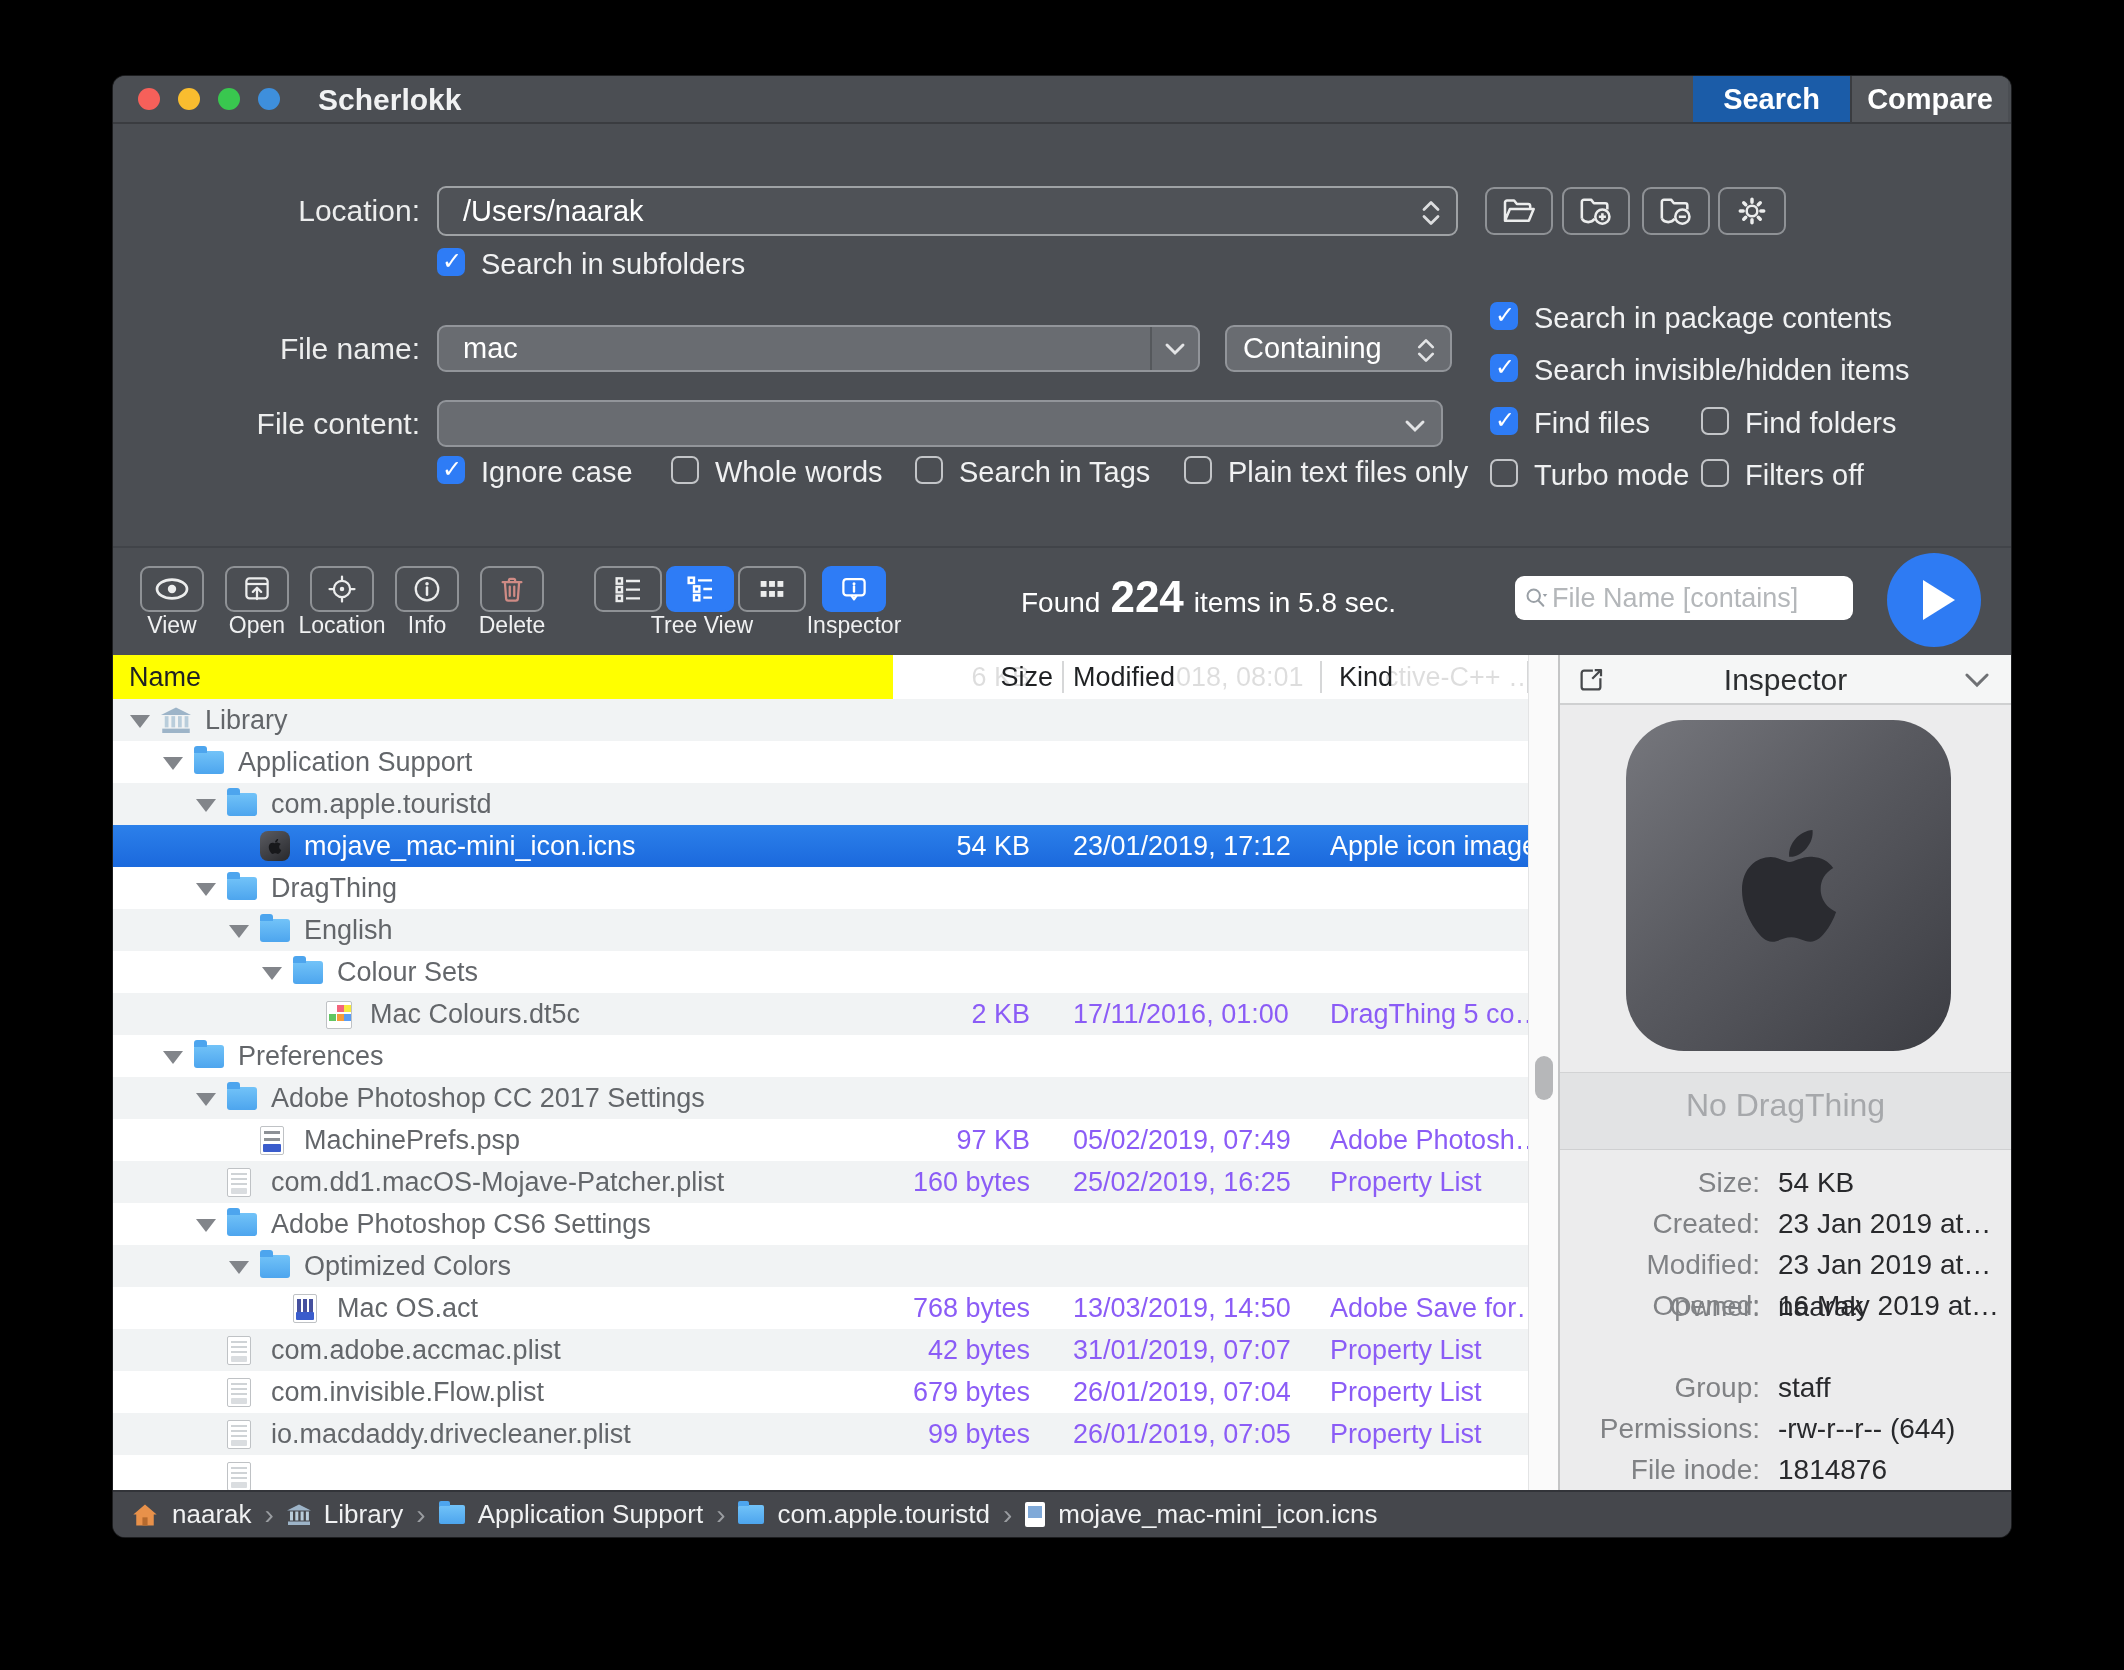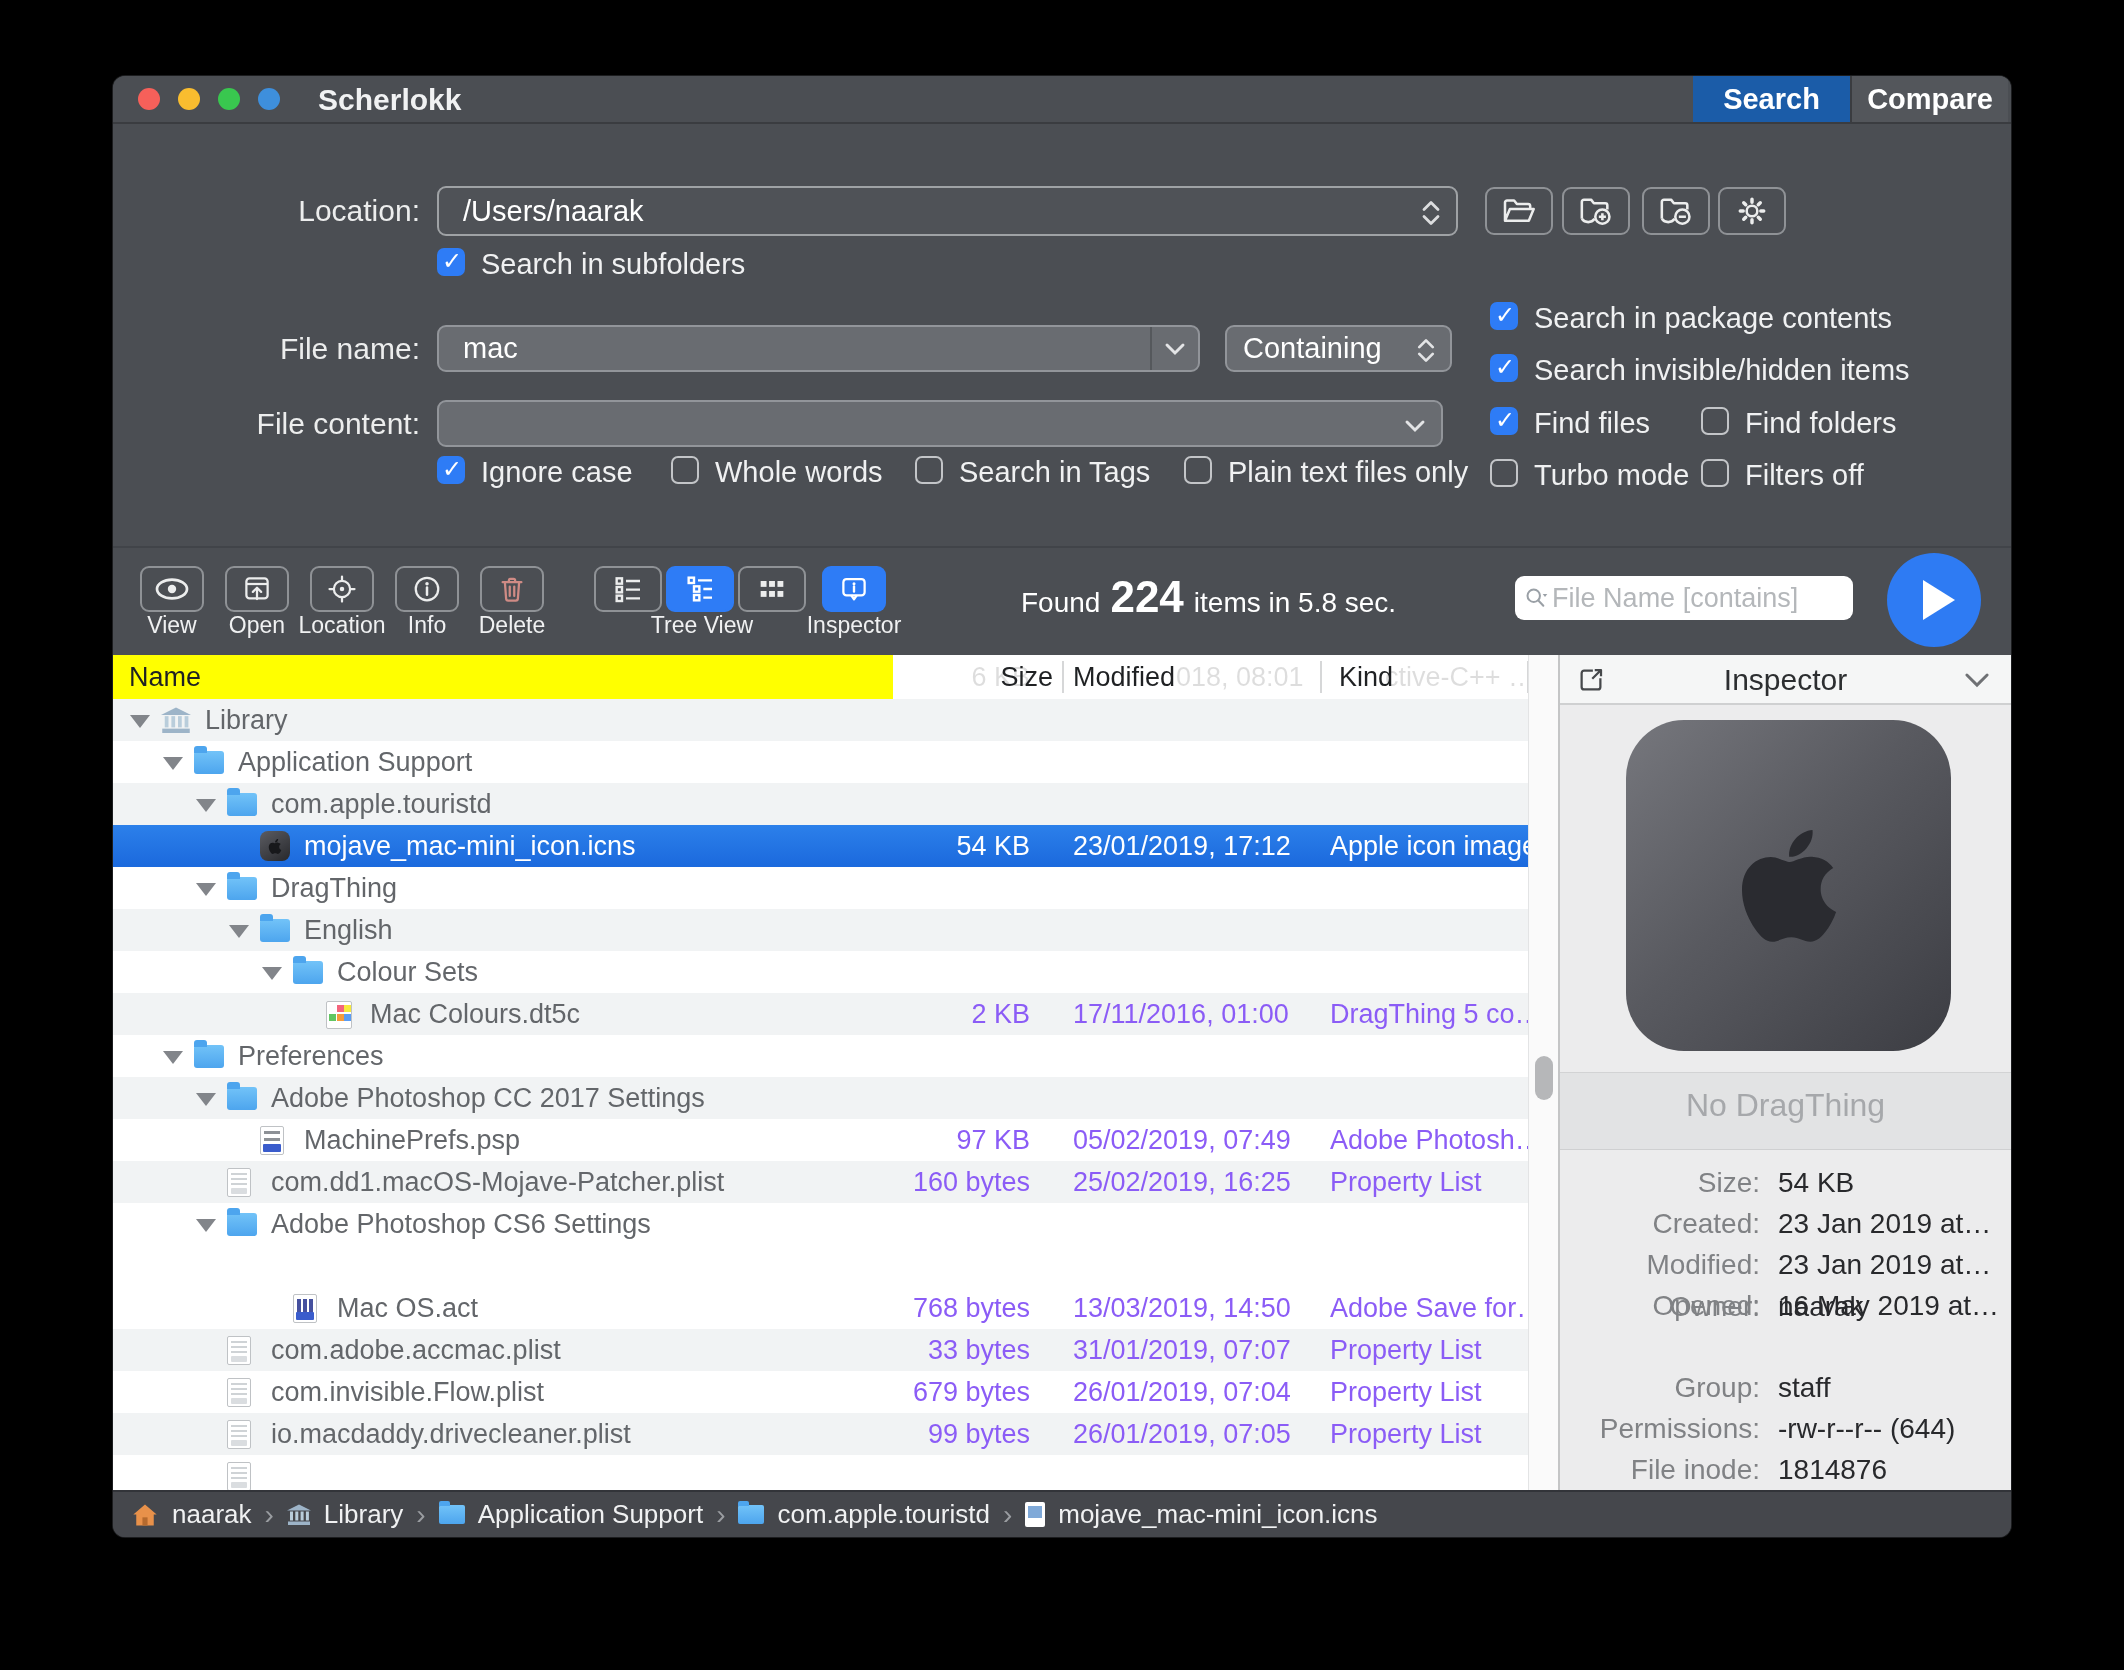--- a/index.html
+++ b/index.html
@@ -416,33 +416,38 @@
       <span class="cval cmod">25/02/2019, 16:25</span>
       <span class="cval cknd">Property List</span>
     </div>
 
     <div class="row" style="top:548px">
       <span class="tri" style="left:83px"></span>
       <span class="fold" style="left:114px"></span>
       <span class="nm" style="left:158px">Adobe Photoshop CS6 Settings</span>
     </div>
 
+    <div class="row alt" style="top:590px">
+      <span class="tri" style="left:116px"></span>
+      <span class="fold" style="left:147px"></span>
+      <span class="nm" style="left:191px">Optimized Colors</span>
+    </div>
 
     <div class="row" style="top:632px">
       <span class="page clut" style="left:180px"></span>
       <span class="nm" style="left:224px">Mac OS.act</span>
       <span class="cval csz">768 bytes</span>
       <span class="cval cmod">13/03/2019, 14:50</span>
       <span class="cval cknd">Adobe Save for…</span>
     </div>
 
     <div class="row alt" style="top:674px">
       <span class="page plist" style="left:114px"></span>
       <span class="nm" style="left:158px">com.adobe.accmac.plist</span>
-      <span class="cval csz">33 bytes</span>
+      <span class="cval csz">42 bytes</span>
       <span class="cval cmod">31/01/2019, 07:07</span>
       <span class="cval cknd">Property List</span>
     </div>
 
     <div class="row" style="top:716px">
       <span class="page plist" style="left:114px"></span>
       <span class="nm" style="left:158px">com.invisible.Flow.plist</span>
       <span class="cval csz">679 bytes</span>
       <span class="cval cmod">26/01/2019, 07:04</span>
       <span class="cval cknd">Property List</span>

